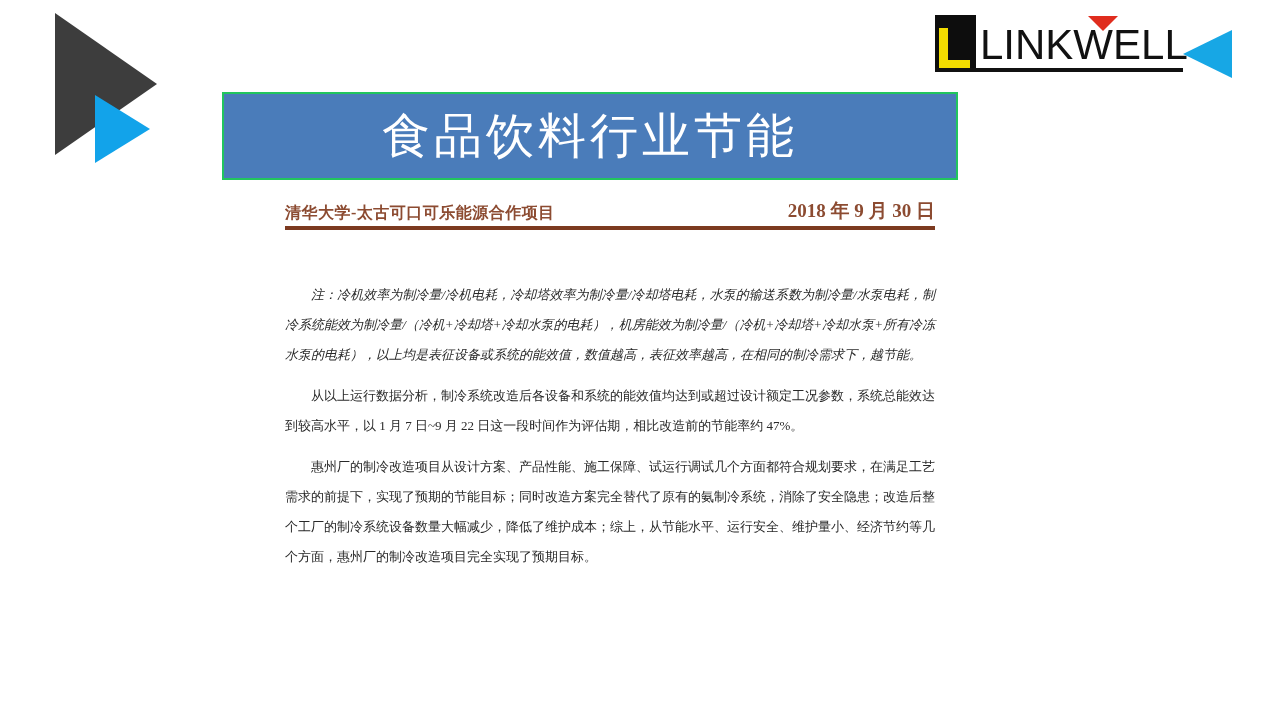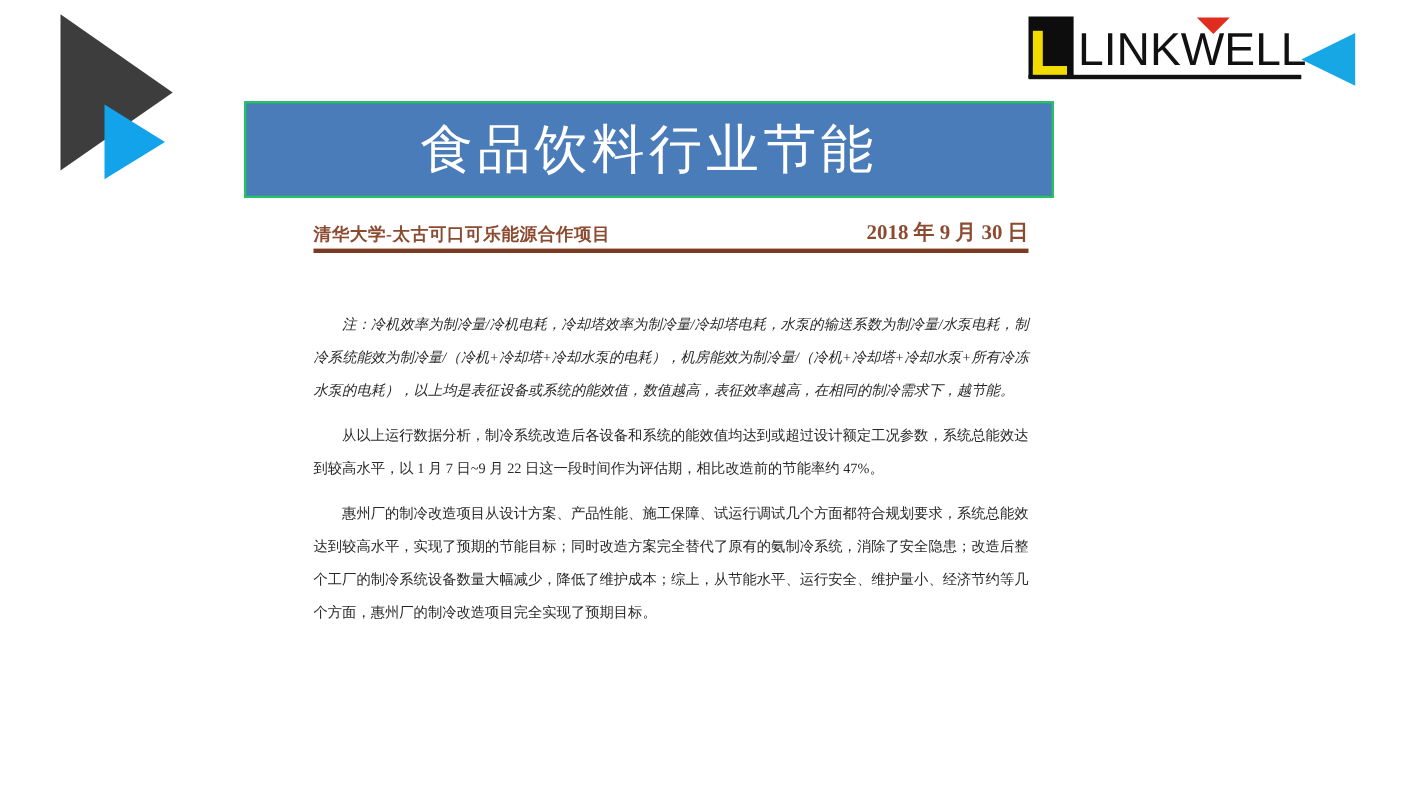--- a/index.html
+++ b/index.html
@@ -102,16 +102,16 @@
 
   <div class="doc-header">
     <span class="project">清华大学-太古可口可乐能源合作项目</span>
     <span class="date">2018 年 9 月 30 日</span>
   </div>
   <div class="doc-rule"></div>
 
   <div class="doc-body">
     <p class="note">注：冷机效率为制冷量/冷机电耗，冷却塔效率为制冷量/冷却塔电耗，水泵的输送系数为制冷量/水泵电耗，制冷系统能效为制冷量/（冷机+冷却塔+冷却水泵的电耗），机房能效为制冷量/（冷机+冷却塔+冷却水泵+所有冷冻水泵的电耗），以上均是表征设备或系统的能效值，数值越高，表征效率越高，在相同的制冷需求下，越节能。</p>
     <p>从以上运行数据分析，制冷系统改造后各设备和系统的能效值均达到或超过设计额定工况参数，系统总能效达到较高水平，以 1 月 7 日~9 月 22 日这一段时间作为评估期，相比改造前的节能率约 47%。</p>
-    <p>惠州厂的制冷改造项目从设计方案、产品性能、施工保障、试运行调试几个方面都符合规划要求，系统总能效达到较高水平，实现了预期的节能目标；同时改造方案完全替代了原有的氨制冷系统，消除了安全隐患；改造后整个工厂的制冷系统设备数量大幅减少，降低了维护成本；综上，从节能水平、运行安全、维护量小、经济节约等几个方面，惠州厂的制冷改造项目完全实现了预期目标。</p>
+    <p>惠州厂的制冷改造项目从设计方案、产品性能、施工保障、试运行调试几个方面都符合规划要求，在满足工艺需求的前提下，实现了预期的节能目标；同时改造方案完全替代了原有的氨制冷系统，消除了安全隐患；改造后整个工厂的制冷系统设备数量大幅减少，降低了维护成本；综上，从节能水平、运行安全、维护量小、经济节约等几个方面，惠州厂的制冷改造项目完全实现了预期目标。</p>
   </div>
 
 </div>
 
 </body></html>

